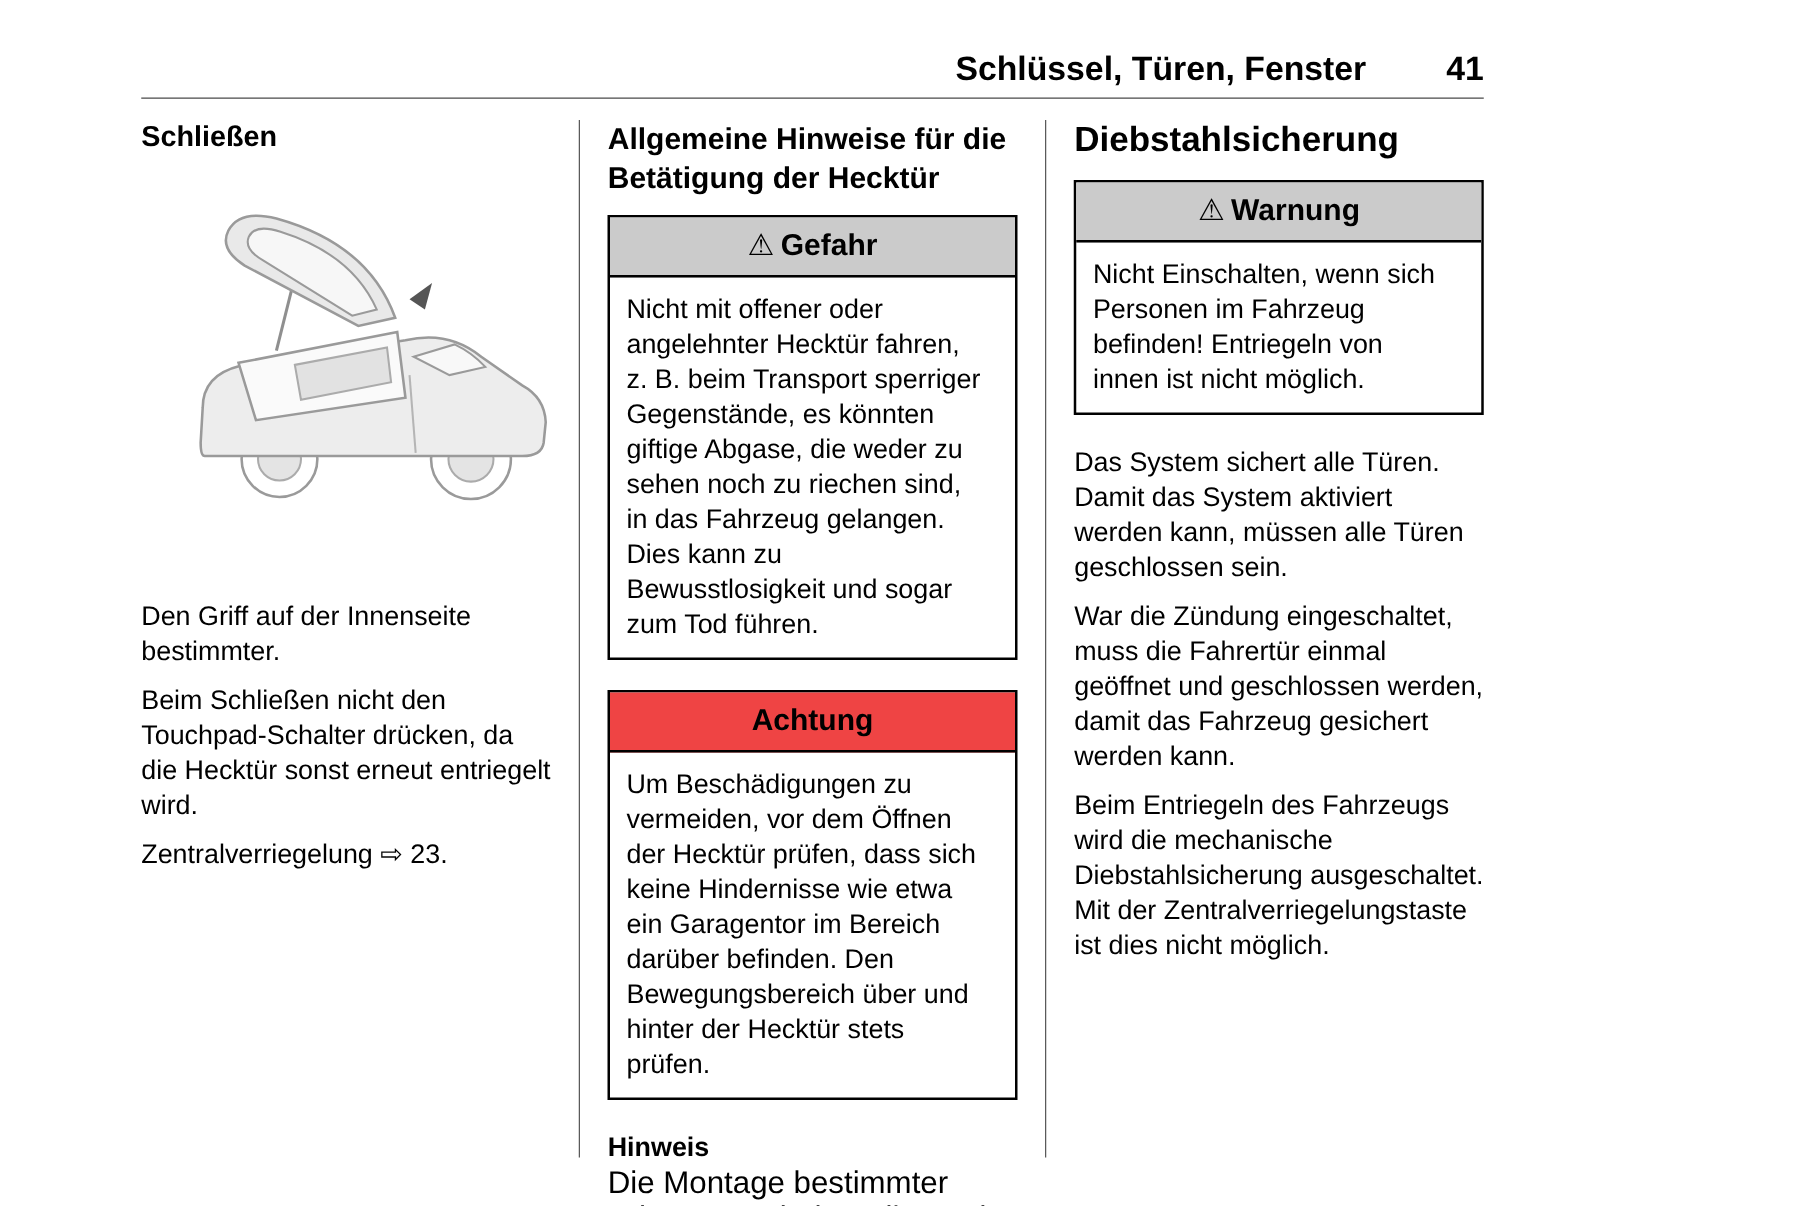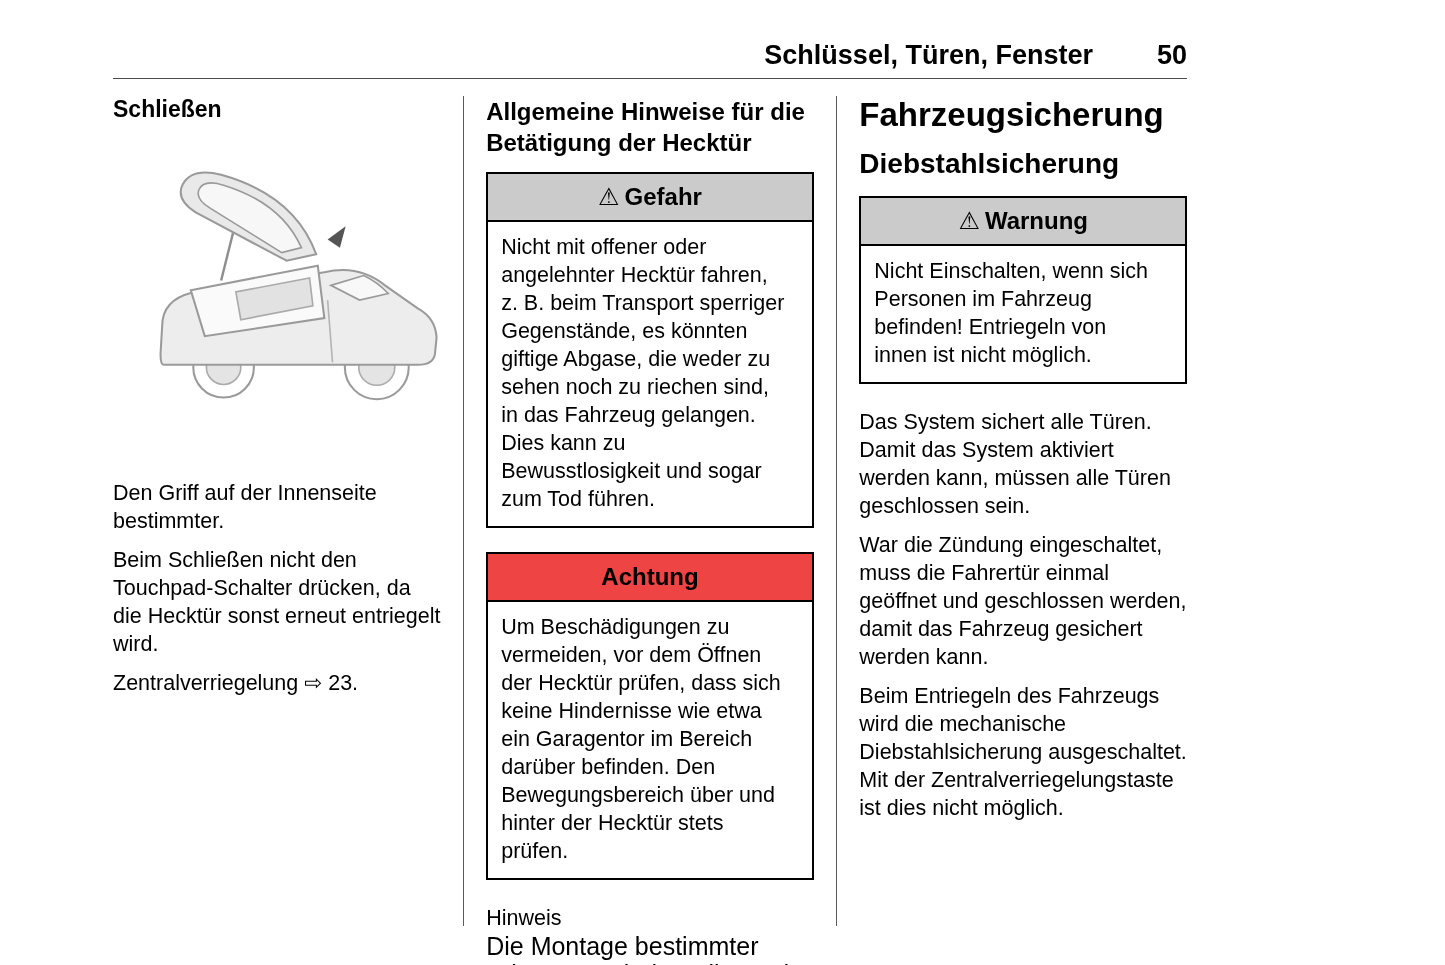--- a/index.html
+++ b/index.html
@@ -37,31 +37,31 @@
   .box { border:2px solid #000; margin-bottom:24px; background:#fff; }
   .box-header {
     display:flex; justify-content:center; align-items:center; gap:5px;
     font-size:24px; font-weight:700; padding:9px 6px; border-bottom:2px solid #000;
   }
   .box-header.gray { background:#cbcbcb; }
   .box-header.white { background:#ef4444; }
   .warn-glyph { font-size:24px; font-weight:400; line-height:1; }
   .box-body { padding:11px 23px 13px 13px; font-size:21.5px; line-height:28px; }
 
-  .note-title { font-size:21.5px; line-height:28px; font-weight:400;margin-top:19px; }
+  .note-title { font-size:21.5px; line-height:28px; font-weight:700;margin-top:19px; }
   .note-body  { font-size:25px; line-height:28px; }
 </style>
 </head>
 <body>
 
 <div class="page">
 
   <div class="running-header">
     <span>Schlüssel, Türen, Fenster</span>
-    <span>50</span>
+    <span>41</span>
   </div>
   <div class="header-rule"></div>
 
   <div class="columns">
 
     <div class="col">
       <div class="h-small">Schließen</div>
 
       <div class="illustration">
         <svg viewBox="0 0 400 330">
@@ -115,21 +115,20 @@
         <div class="box-body">Um Beschädigungen zu vermeiden, vor dem Öffnen der Hecktür prüfen, dass sich keine Hindernisse wie etwa ein Garagentor im Bereich darüber befinden. Den Bewegungsbereich über und hinter der Hecktür stets prüfen.</div>
       </div>
 
       <div class="note-title">Hinweis</div>
       <div class="note-body">Die Montage bestimmter schwerer Zubehörteile an der Heckklappe kann dazu führen, dass die Heckklappe nicht offen bleibt.</div>
     </div>
 
     <div class="divider"></div>
 
     <div class="col">
-      <div class="h-big">Fahrzeugsicherung</div>
       <div class="h-sub">Diebstahlsicherung</div>
 
       <div class="box">
         <div class="box-header gray">
           <span class="warn-glyph">⚠</span>
           <span>Warnung</span>
         </div>
         <div class="box-body">Nicht Einschalten, wenn sich Personen im Fahrzeug befinden! Entriegeln von innen ist nicht möglich.</div>
       </div>
 

